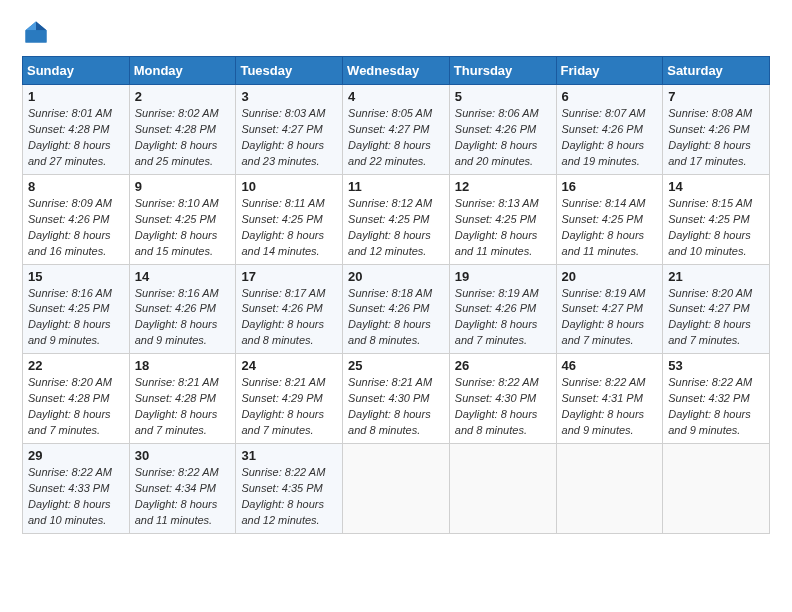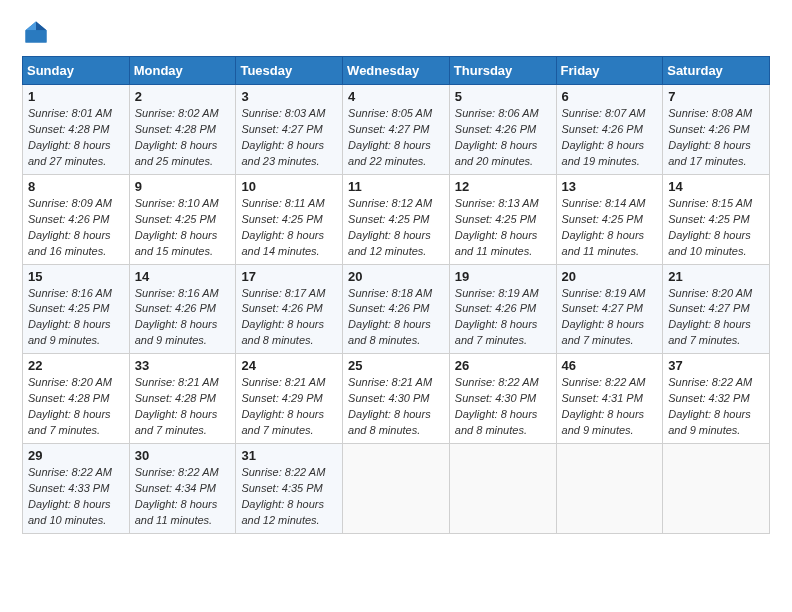--- a/index.html
+++ b/index.html
@@ -165,21 +165,21 @@
           <td><span class="day-num">8</span>
         <span class="day-info">Sunrise: 8:09 AM<br>Sunset: 4:26 PM<br>Daylight: 8 hours and 16 minutes.</span></td>
           <td><span class="day-num">9</span>
         <span class="day-info">Sunrise: 8:10 AM<br>Sunset: 4:25 PM<br>Daylight: 8 hours and 15 minutes.</span></td>
           <td><span class="day-num">10</span>
         <span class="day-info">Sunrise: 8:11 AM<br>Sunset: 4:25 PM<br>Daylight: 8 hours and 14 minutes.</span></td>
           <td><span class="day-num">11</span>
         <span class="day-info">Sunrise: 8:12 AM<br>Sunset: 4:25 PM<br>Daylight: 8 hours and 12 minutes.</span></td>
           <td><span class="day-num">12</span>
         <span class="day-info">Sunrise: 8:13 AM<br>Sunset: 4:25 PM<br>Daylight: 8 hours and 11 minutes.</span></td>
-          <td><span class="day-num">13</span>
+          <td><span class="day-num">16</span>
         <span class="day-info">Sunrise: 8:14 AM<br>Sunset: 4:25 PM<br>Daylight: 8 hours and 11 minutes.</span></td>
           <td><span class="day-num">14</span>
         <span class="day-info">Sunrise: 8:15 AM<br>Sunset: 4:25 PM<br>Daylight: 8 hours and 10 minutes.</span></td>
         </tr>
         <tr>
           <td><span class="day-num">15</span>
         <span class="day-info">Sunrise: 8:16 AM<br>Sunset: 4:25 PM<br>Daylight: 8 hours and 9 minutes.</span></td>
           <td><span class="day-num">14</span>
         <span class="day-info">Sunrise: 8:16 AM<br>Sunset: 4:26 PM<br>Daylight: 8 hours and 9 minutes.</span></td>
           <td><span class="day-num">17</span>
@@ -189,31 +189,31 @@
           <td><span class="day-num">19</span>
         <span class="day-info">Sunrise: 8:19 AM<br>Sunset: 4:26 PM<br>Daylight: 8 hours and 7 minutes.</span></td>
           <td><span class="day-num">20</span>
         <span class="day-info">Sunrise: 8:19 AM<br>Sunset: 4:27 PM<br>Daylight: 8 hours and 7 minutes.</span></td>
           <td><span class="day-num">21</span>
         <span class="day-info">Sunrise: 8:20 AM<br>Sunset: 4:27 PM<br>Daylight: 8 hours and 7 minutes.</span></td>
         </tr>
         <tr>
           <td><span class="day-num">22</span>
         <span class="day-info">Sunrise: 8:20 AM<br>Sunset: 4:28 PM<br>Daylight: 8 hours and 7 minutes.</span></td>
-          <td><span class="day-num">33</span>
+          <td><span class="day-num">18</span>
         <span class="day-info">Sunrise: 8:21 AM<br>Sunset: 4:28 PM<br>Daylight: 8 hours and 7 minutes.</span></td>
           <td><span class="day-num">24</span>
         <span class="day-info">Sunrise: 8:21 AM<br>Sunset: 4:29 PM<br>Daylight: 8 hours and 7 minutes.</span></td>
           <td><span class="day-num">25</span>
         <span class="day-info">Sunrise: 8:21 AM<br>Sunset: 4:30 PM<br>Daylight: 8 hours and 8 minutes.</span></td>
           <td><span class="day-num">26</span>
         <span class="day-info">Sunrise: 8:22 AM<br>Sunset: 4:30 PM<br>Daylight: 8 hours and 8 minutes.</span></td>
           <td><span class="day-num">46</span>
         <span class="day-info">Sunrise: 8:22 AM<br>Sunset: 4:31 PM<br>Daylight: 8 hours and 9 minutes.</span></td>
-          <td><span class="day-num">37</span>
+          <td><span class="day-num">53</span>
         <span class="day-info">Sunrise: 8:22 AM<br>Sunset: 4:32 PM<br>Daylight: 8 hours and 9 minutes.</span></td>
         </tr>
         <tr>
           <td><span class="day-num">29</span>
         <span class="day-info">Sunrise: 8:22 AM<br>Sunset: 4:33 PM<br>Daylight: 8 hours and 10 minutes.</span></td>
           <td><span class="day-num">30</span>
         <span class="day-info">Sunrise: 8:22 AM<br>Sunset: 4:34 PM<br>Daylight: 8 hours and 11 minutes.</span></td>
           <td><span class="day-num">31</span>
         <span class="day-info">Sunrise: 8:22 AM<br>Sunset: 4:35 PM<br>Daylight: 8 hours and 12 minutes.</span></td>
           <td class="empty-cell"></td>

